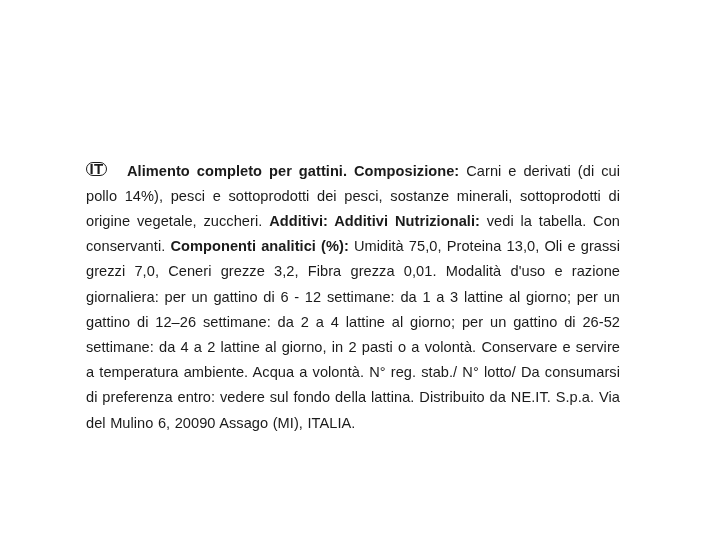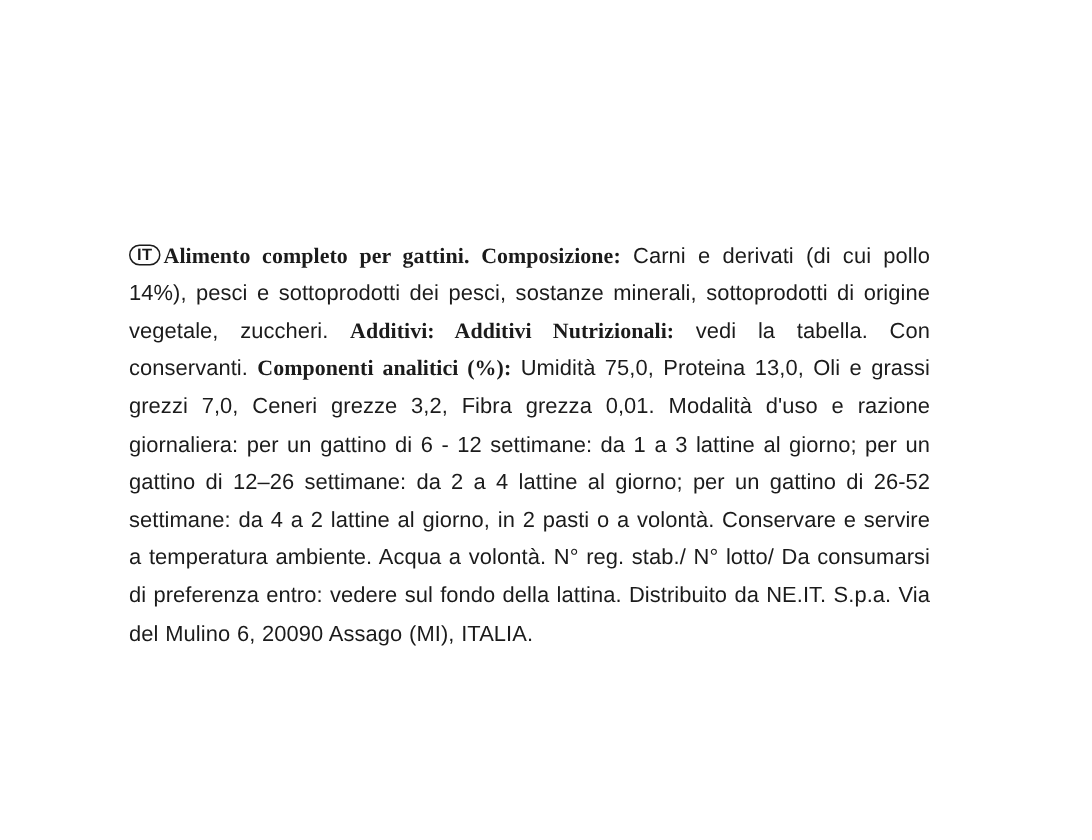--- a/index.html
+++ b/index.html
@@ -26,40 +26,39 @@
     top: 144px;
     width: 534px;
   }
   .country-badge {
     display: inline-block;
     vertical-align: 2px;
     width: 21px;
     height: 14px;
     border: 1.3px solid #1b1b1b;
     border-radius: 7px;
-    margin-right: 2px;
+    margin-right: 20px;
     text-align: center;
     line-height: 12px;
-    font-size: 11px;
+    font-size: 15px;
     letter-spacing: 0.3px;
     font-weight: 700;
     color: #1b1b1b;
     box-sizing: border-box;
   }
   .body-text {
     font-size: 14.6px;
     line-height: 25.2px;
     text-align: justify;
     text-justify: inter-word;
     letter-spacing: 0.05px;
     word-spacing: 0.4px;
   }
   .body-text b {
     font-weight: 700;
-    font-family: Liberation Serif, serif;
   }
   .seg {
     
   }
 </style>
 </head>
 <body>
 
 <div class="page">
 

